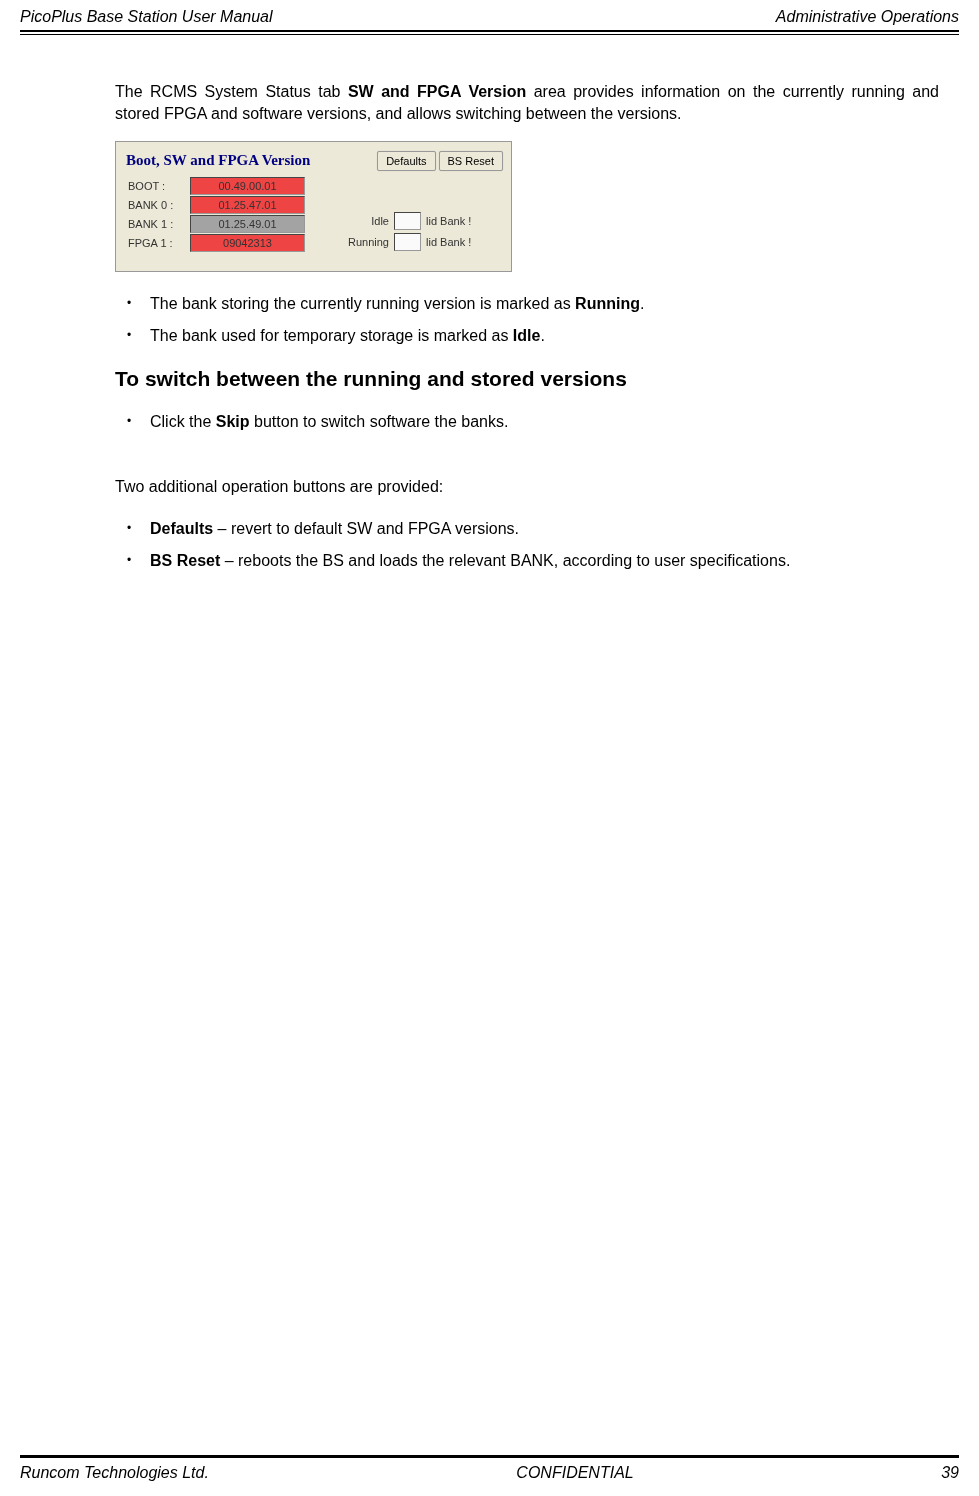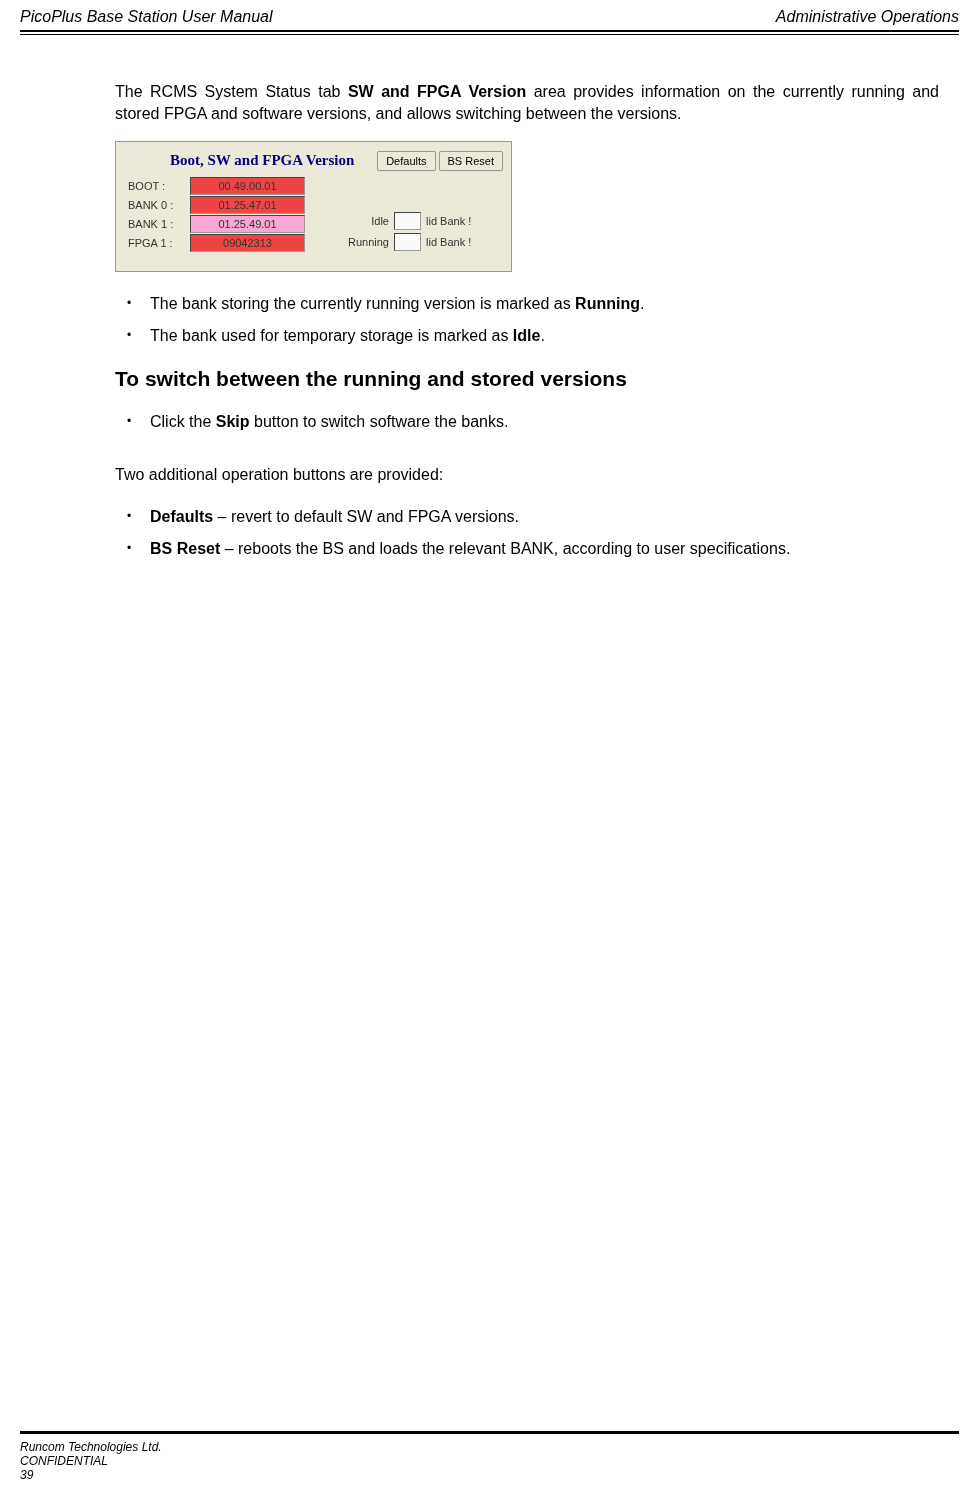--- a/index.html
+++ b/index.html
@@ -42,21 +42,20 @@
       background: #ece9d8;
       margin-bottom: 20px;
       position: relative;
     }
     .panel-title {
       font-family: 'Times New Roman', serif;
       font-weight: bold;
       color: #000080;
       font-size: 15px;
       padding: 10px 10px 5px 10px;
-      margin-left: 44px;
     }
     .version-table {
       padding: 2px 8px 18px 8px;
       position: relative;
     }
     .version-row {
       display: flex;
       align-items: center;
       margin: 1px 0;
     }
@@ -72,21 +71,21 @@
       height: 16px;
       font-size: 11px;
       text-align: center;
       line-height: 16px;
       color: #333;
     }
     .bg-purple {
       background: #ef4444;
     }
     .bg-green {
-      background: #f9a8d4;
+      background: #a3a3a3;
     }
     .button-container {
       position: absolute;
       top: 9px;
       right: 8px;
       display: flex;
       gap: 3px;
     }
     .win-button {
       background: #ece9d8;
@@ -158,25 +157,24 @@
     .footer-line {
       border-top: 2px solid #000;
       margin: 0 20px 2px 20px;
     }
     .footer-line2 {
       border-top: 1px solid #000;
       margin: 0 20px;
     }
     .footer-content {
       display: flex;
-      justify-content: flex-start;
+      justify-content: space-between;
       padding: 4px 20px;
       font-style: italic;
-      font-size: 12px;
-      flex-direction: column;
+      font-size: 16px;
     }
     .bold {
       font-weight: bold;
     }
   </style>
 </head>
 <body>
 
 <div class="header">
   <span>PicoPlus Base Station User Manual</span>
@@ -239,21 +237,21 @@
   </ul>
 
   <h2 class="section-heading">To switch between the running and stored versions</h2>
 
   <ul class="bullet-list">
     <li>
       <span>Click the </span><span class="bold">Skip</span><span> button to switch software the banks.</span>
     </li>
   </ul>
 
-  <p class="intro-text" style="margin-top:30px;margin-bottom:5px;">Two additional operation buttons are provided:</p>
+  <p class="intro-text" style="margin-top:42px;margin-bottom:5px;">Two additional operation buttons are provided:</p>
 
   <ul class="bullet-list">
     <li>
       <span class="bold">Defaults</span><span> – revert to default SW and FPGA versions.</span>
     </li>
     <li>
       <span class="bold">BS Reset</span><span> – reboots the BS and loads the relevant BANK, according to user specifications.</span>
     </li>
   </ul>
 </div>

